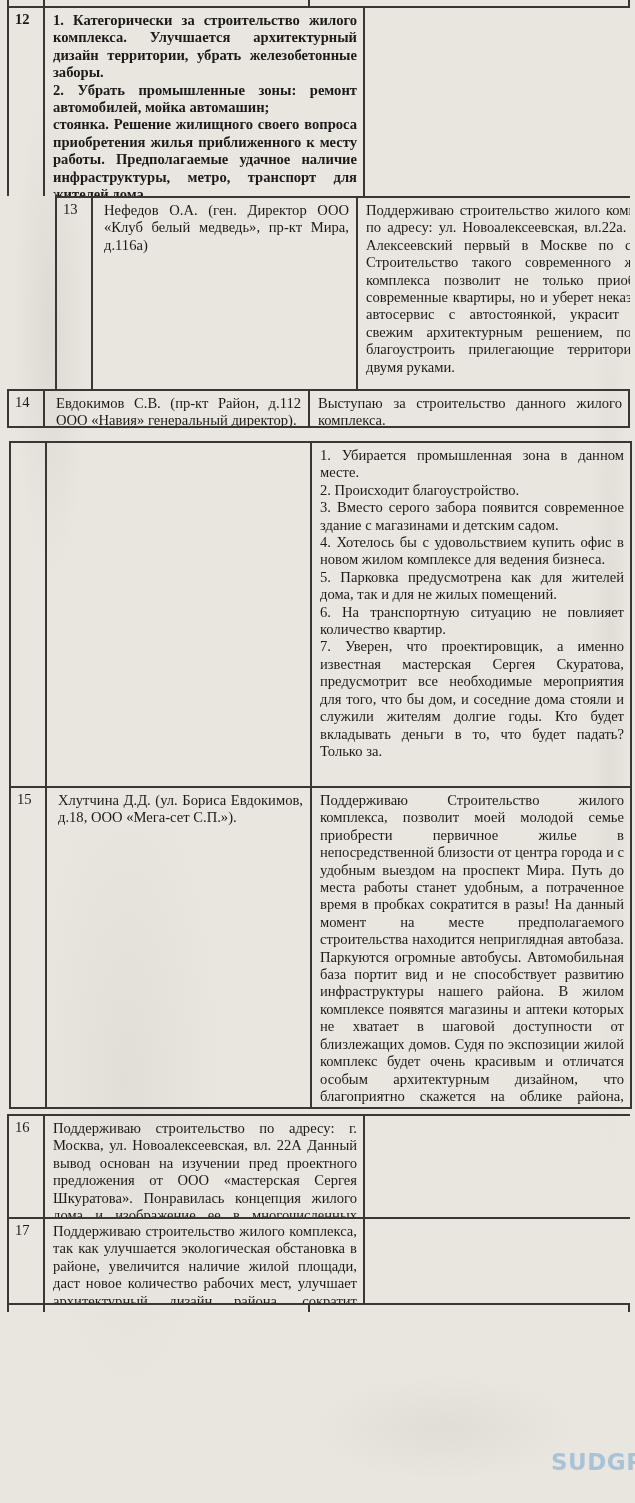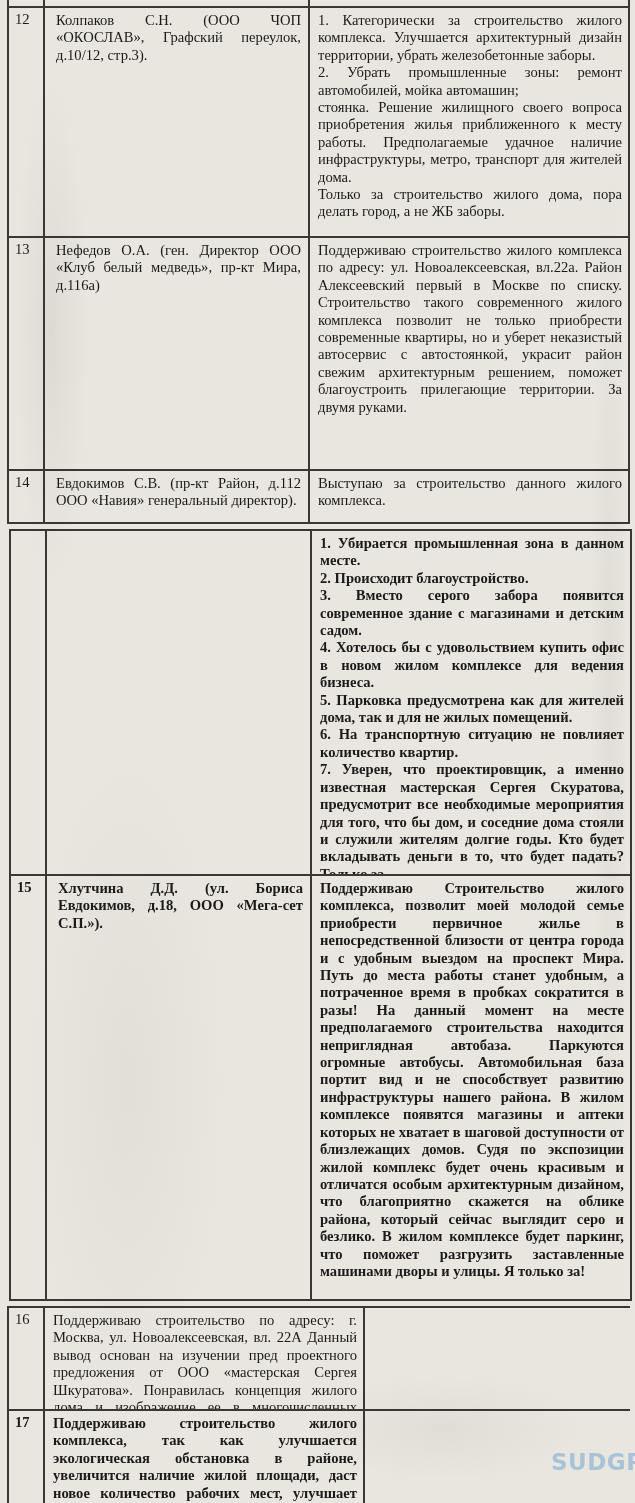--- a/index.html
+++ b/index.html
@@ -9,21 +9,21 @@
     background-image:
       radial-gradient(closest-side at 8% 22%, rgba(168,162,150,.18), transparent 75%),
       radial-gradient(closest-side at 96% 45%, rgba(168,162,150,.14), transparent 75%),
       radial-gradient(closest-side at 20% 72%, rgba(175,168,155,.13), transparent 75%),
       radial-gradient(closest-side at 70% 95%, rgba(160,155,145,.12), transparent 70%);
     font-family:"Liberation Serif","DejaVu Serif",serif;
     color:#1b1a18;
   }
   .seg{width:623px;box-sizing:border-box;}
   .seg-a{margin-left:7px;}
-  .seg-b{margin-left:9px;margin-top:5px;font-weight:bold;}
+  .seg-b{margin-left:9px;margin-top:13px;}
   .seg-c{margin-left:7px;margin-top:5px;}
   .row{display:flex;box-sizing:border-box;border-top:2px solid #3a3732;overflow:hidden;}
   .row.no-top{border-top:none;}
   .cell{box-sizing:border-box;overflow:hidden;font-size:14.6px;line-height:17.4px;}
   .c-num{
     width:38px;flex:0 0 38px;
     border-left:2px solid #3a3732;border-right:2px solid #3a3732;
     padding:3px 2px 0 6px;
   }
   .c-name{
@@ -34,48 +34,47 @@
   }
   .c-comment{
     width:320px;flex:0 0 320px;
     border-right:2px solid #3a3732;
     padding:4px 6px 12px 8px;
     text-align:justify;
     white-space:pre-line;
   }
   
   .h-sliver-top{height:6px;}
-  .h-r12{height:230px;}
-  .h-r13{height:233px;}
-  .h-r14{height:55px;border-bottom:2px solid #3a3732;}
+  .h-r12{height:190px;font-weight:bold;}
+  .h-r13{height:193px;margin-left:48px;}
+  .h-r14{height:39px;border-bottom:2px solid #3a3732;}
   .h-r14b{height:345px;}
-  .h-r15{height:427px;border-bottom:2px solid #3a3732;}
+  .h-r15{height:323px;border-bottom:2px solid #3a3732;}
   .h-r16{height:103px;}
-  .h-r17{height:110px;font-weight:bold;}
+  .h-r17{height:86px;}
   .h-sliver-bottom{height:9px;}
   .watermark{
     position:absolute;left:551px;top:1449px;
     font-family:"DejaVu Sans","Liberation Sans",sans-serif;
     font-weight:bold;font-size:23px;letter-spacing:0.5px;
     color:rgba(125,172,208,0.6);
     white-space:nowrap;pointer-events:none;
   }
 </style>
 </head>
 <body>
 
 <div class="seg seg-a">
   <div class="row no-top h-sliver-top">
     <div class="cell c-num"></div>
     <div class="cell c-name"></div>
     <div class="cell c-comment"></div>
   </div>
   <div class="row h-r12">
     <div class="cell c-num">12</div>
-    <div class="cell c-name">Колпаков С.Н. (ООО ЧОП «ОКОСЛАВ», Графский переулок, д.10/12, стр.3).</div>
     <div class="cell c-comment">1. Категорически за строительство жилого комплекса. Улучшается архитектурный дизайн территории, убрать железобетонные заборы.
 2. Убрать промышленные зоны: ремонт автомобилей, мойка автомашин;
 стоянка. Решение жилищного своего вопроса приобретения жилья приближенного к месту работы. Предполагаемые удачное наличие инфраструктуры, метро, транспорт для жителей дома.
 Только за строительство жилого дома, пора делать город, а не ЖБ заборы.</div>
   </div>
   <div class="row h-r13">
     <div class="cell c-num">13</div>
     <div class="cell c-name">Нефедов О.А. (ген. Директор ООО «Клуб белый медведь», пр-кт Мира, д.116а)</div>
     <div class="cell c-comment">Поддерживаю строительство жилого комплекса по адресу: ул. Новоалексеевская, вл.22а. Район Алексеевский первый в Москве по списку. Строительство такого современного жилого комплекса позволит не только приобрести современные квартиры, но и уберет неказистый автосервис с автостоянкой, украсит район свежим архитектурным решением, поможет благоустроить прилегающие территории. За двумя руками.</div>
   </div>

